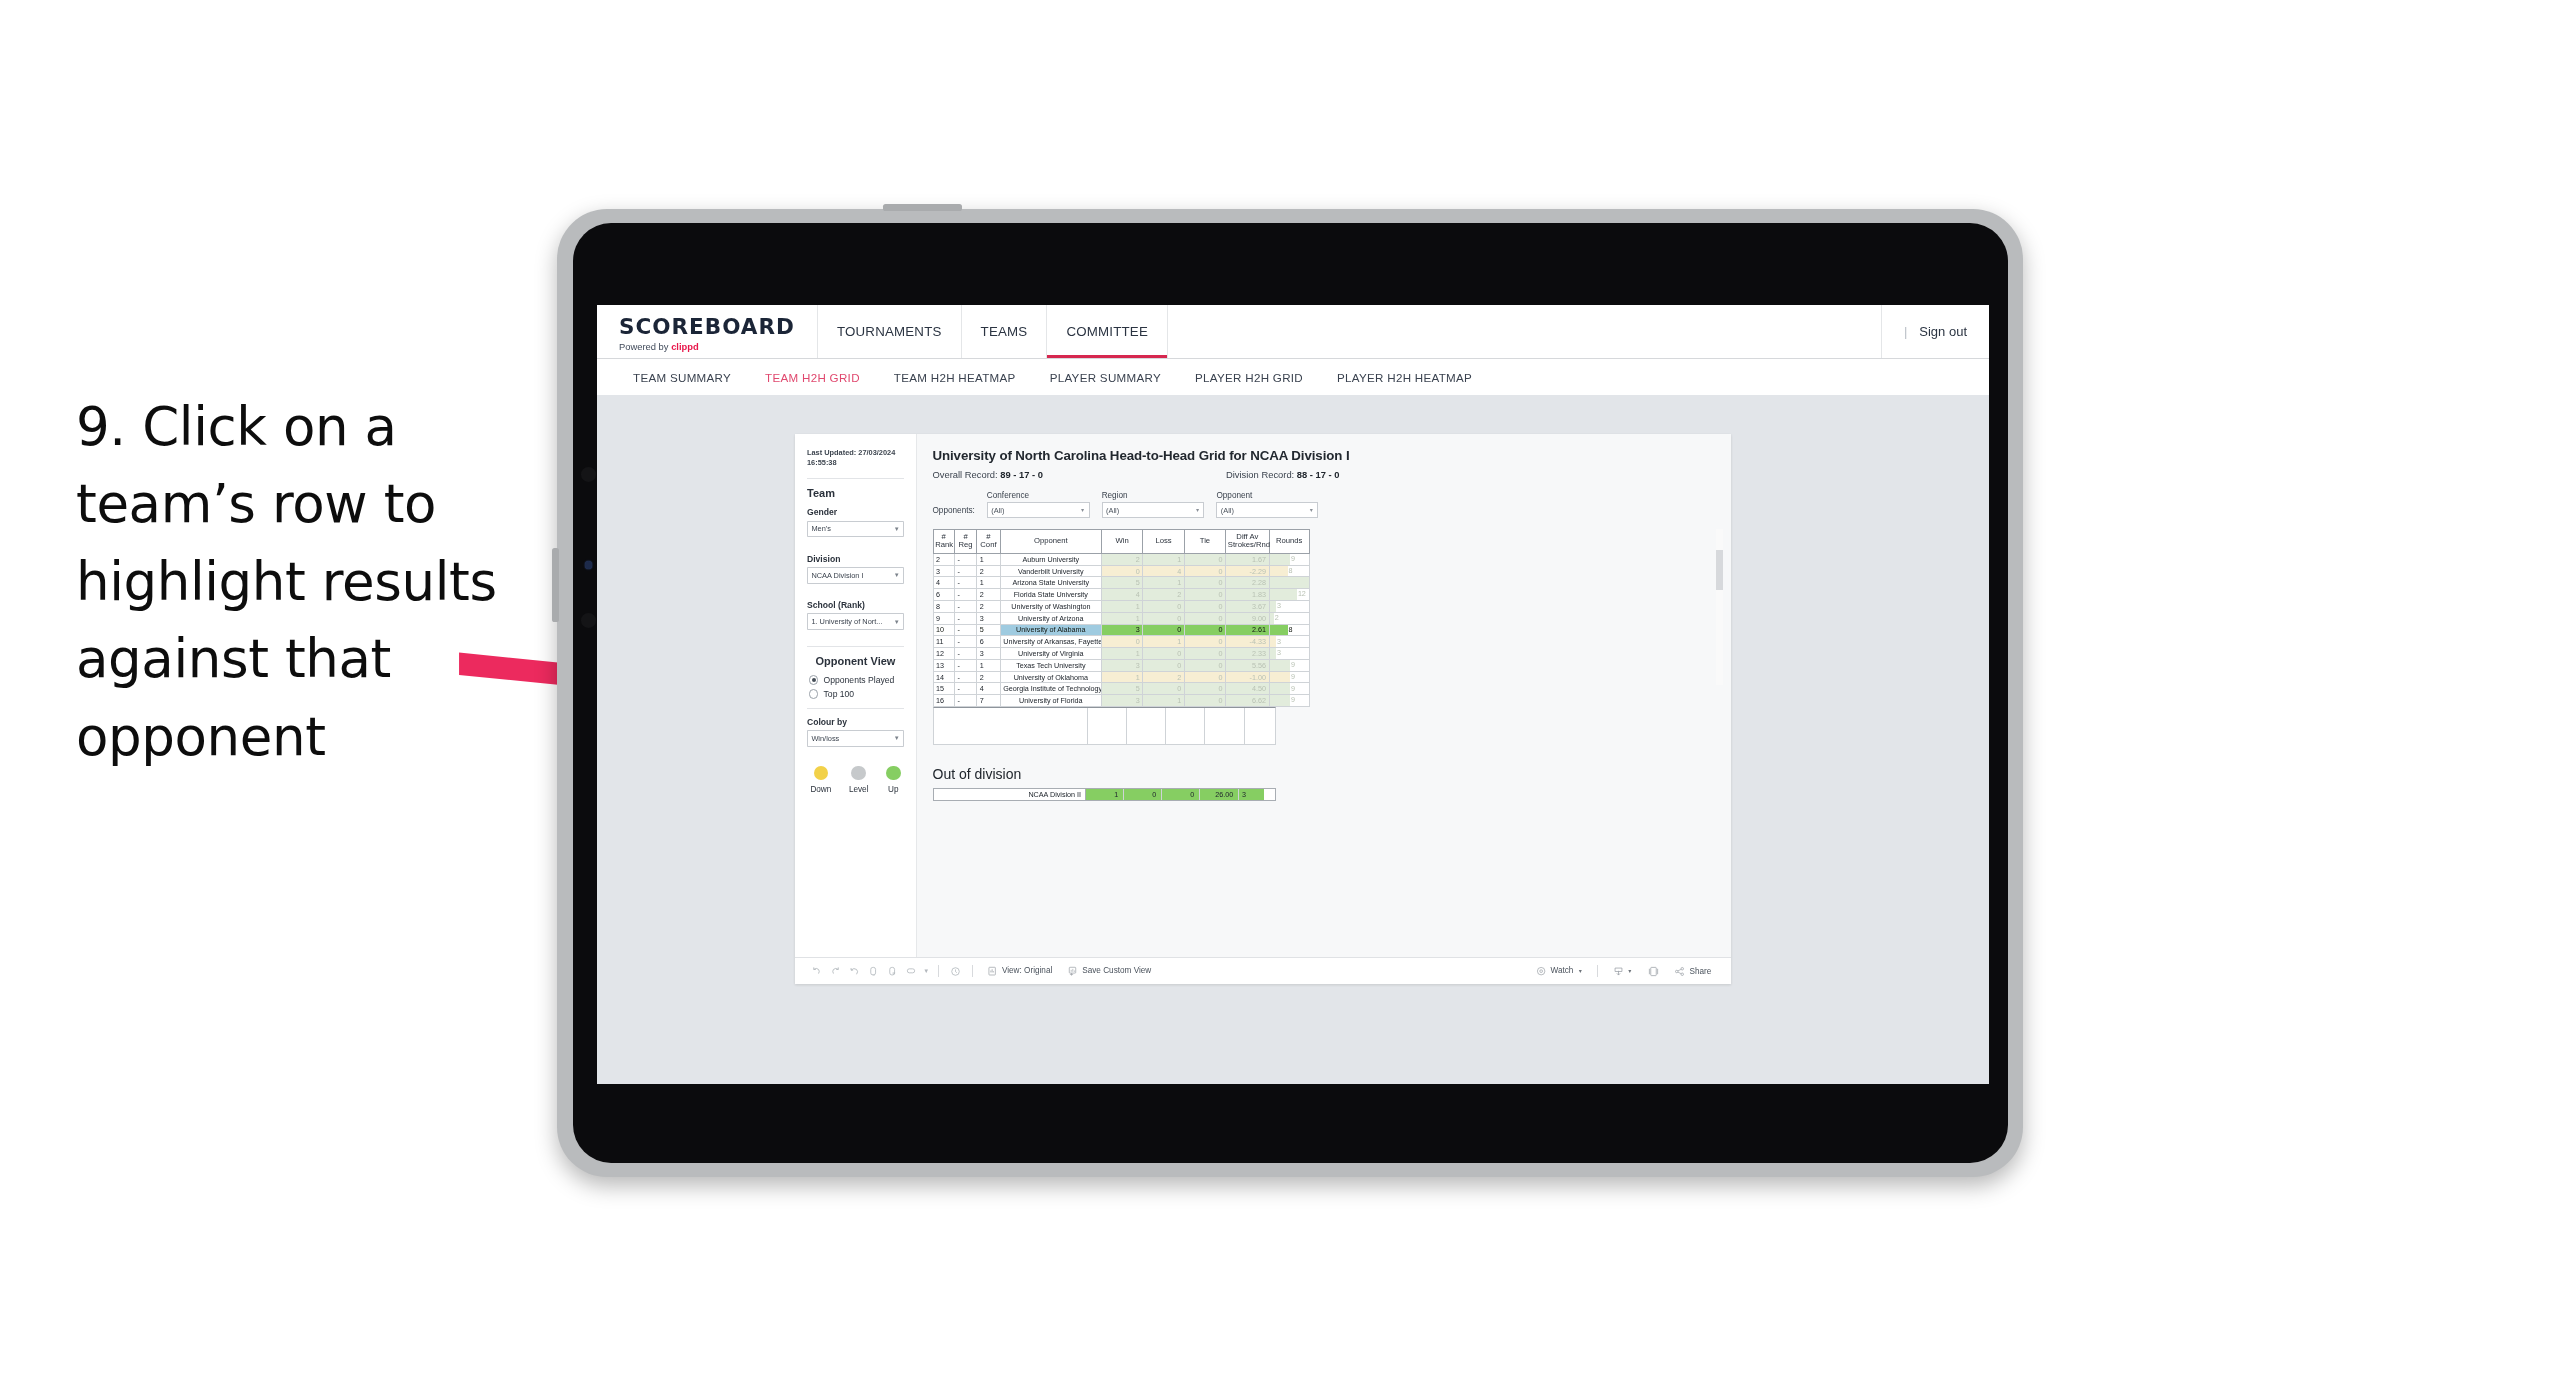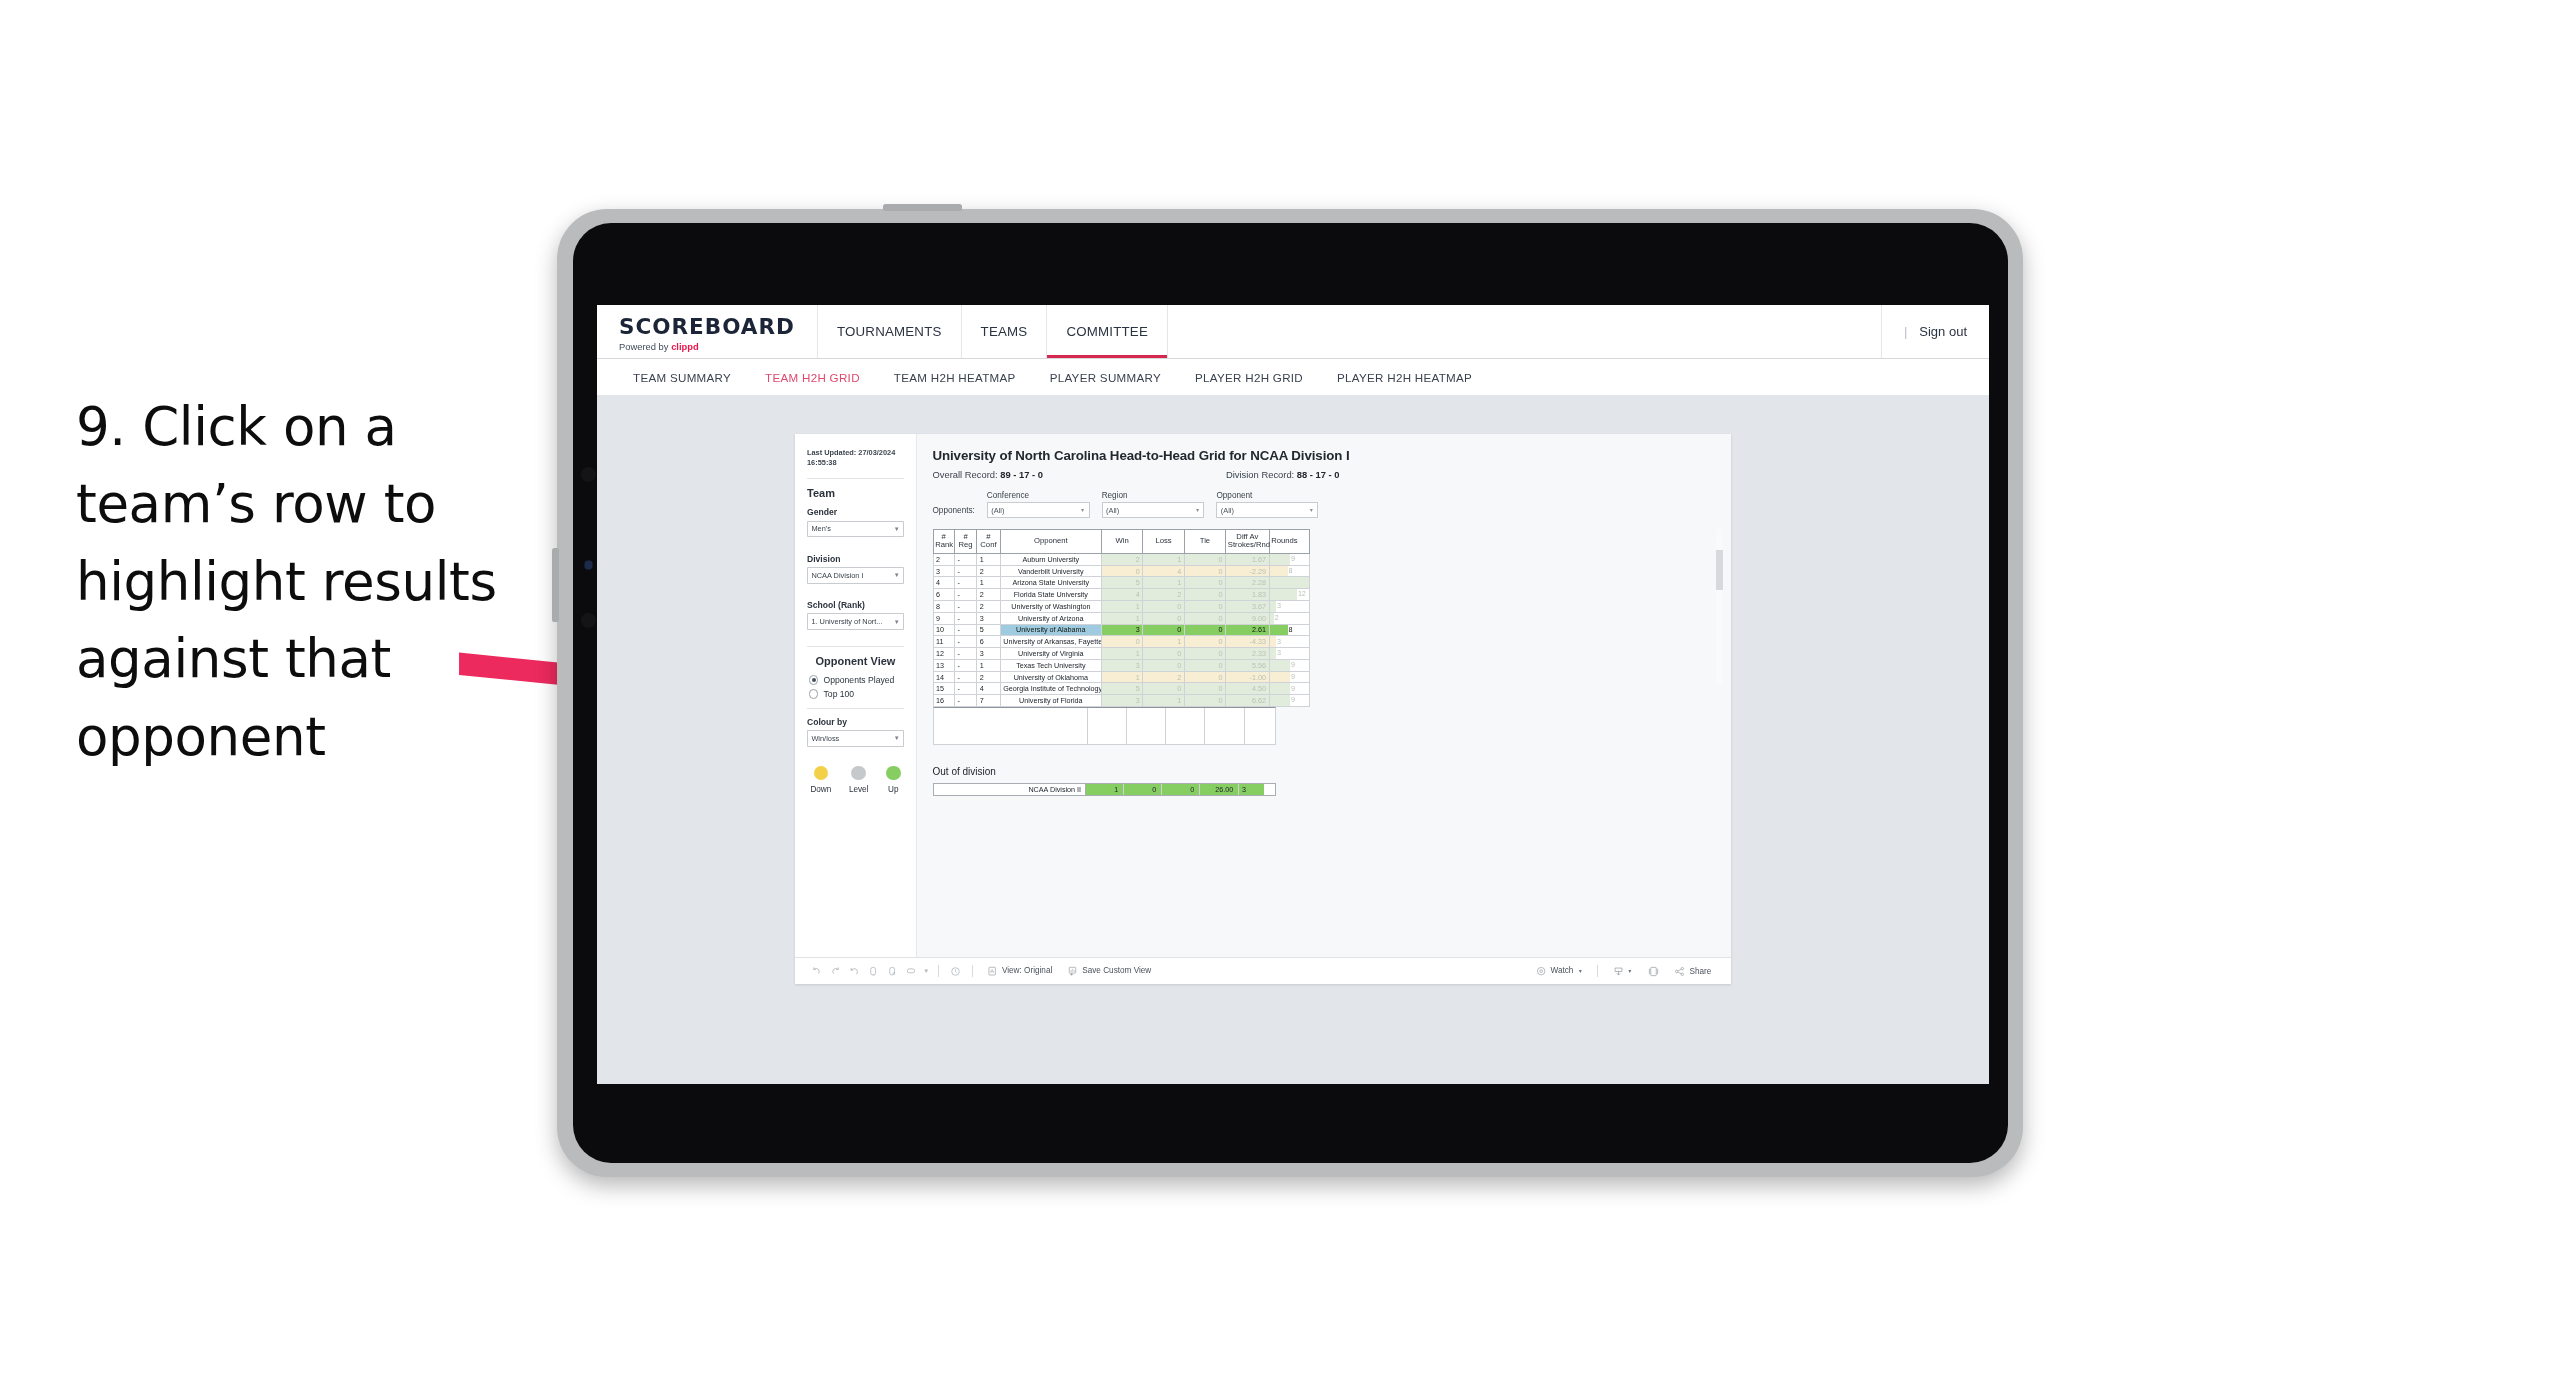--- a/index.html
+++ b/index.html
@@ -155,21 +155,21 @@
     box-sizing:border-box;background:#fff;display:flex;}
   #tbl-bottom .s1{width:153px;border-right:0.9px solid #cfd3d7;}
   #tbl-bottom .s2{width:38px;border-right:0.9px solid #cfd3d7;}
   #tbl-bottom .s3{width:38px;border-right:0.9px solid #cfd3d7;}
   #tbl-bottom .s4{width:38px;border-right:0.9px solid #cfd3d7;}
   #tbl-bottom .s5{width:39px;border-right:0.9px solid #cfd3d7;}
   #scroll-track{position:absolute;right:-7.7px;top:0;width:7.7px;height:156px;background:#fafafa;}
   #scroll-thumb{position:absolute;right:-7.7px;top:20.6px;width:7.7px;height:40px;background:#d7d9dc;}
 
   
-  #ood-title{font-size:10px;color:#20262d;margin:20.6px 0 6px 0;}
+  #ood-title{font-size:14px;color:#20262d;margin:20.6px 0 6px 0;}
   #ood{width:343px;border:0.9px solid #a8adb3;display:flex;height:13.7px;box-sizing:border-box;
     font-size:7.2px;color:#20262d;background:#fff;}
   #ood .lbl{width:152px;border-right:0.9px solid #a8adb3;text-align:right;padding-right:3.4px;
     box-sizing:border-box;line-height:12px;}
   #ood .cell{width:38px;border-right:0.9px solid #cfd3d7;text-align:right;padding-right:4.3px;
     box-sizing:border-box;line-height:12px;}
   #ood .cell.diff{width:39px;}
   #ood .rnd{flex:1;position:relative;}
   #ood .rnd .bar{position:absolute;left:0;top:0;bottom:0;}
   #ood .rnd .t{position:relative;line-height:12px;padding-left:3.4px;}
@@ -328,21 +328,21 @@
               <thead>
                 <tr>
                   <th class="c-rank"><span>#</span><br><span>Rank</span></th>
                   <th class="c-reg"><span>#</span><br><span>Reg</span></th>
                   <th class="c-conf"><span>#</span><br><span>Conf</span></th>
                   <th class="c-opp">Opponent</th>
                   <th class="c-num">Win</th>
                   <th class="c-num">Loss</th>
                   <th class="c-num">Tie</th>
                   <th class="c-diff"><span>Diff Av</span><br><span>Strokes/Rnd</span></th>
-                  <th class="c-rounds" style="padding:2.6px 1.7px!important;text-align:left">Rounds</th>
+                  <th class="c-rounds" style="padding:2.6px 1.7px!important;text-align:center">Rounds</th>
                 </tr>
               </thead>
               <tbody id="grid-body">
                   <tr class="dim headsep">
                     <td class="c-rank" style="background:#fff">2</td>
                     <td class="c-reg" style="background:#fff">-</td>
                     <td class="c-conf" style="background:#fff">1</td>
                     <td class="c-opp" style="background:#ffffff">Auburn University</td>
                     <td class="c-num" style="background:#e2ecdc">2</td>
                     <td class="c-num" style="background:#e2ecdc">1</td>

